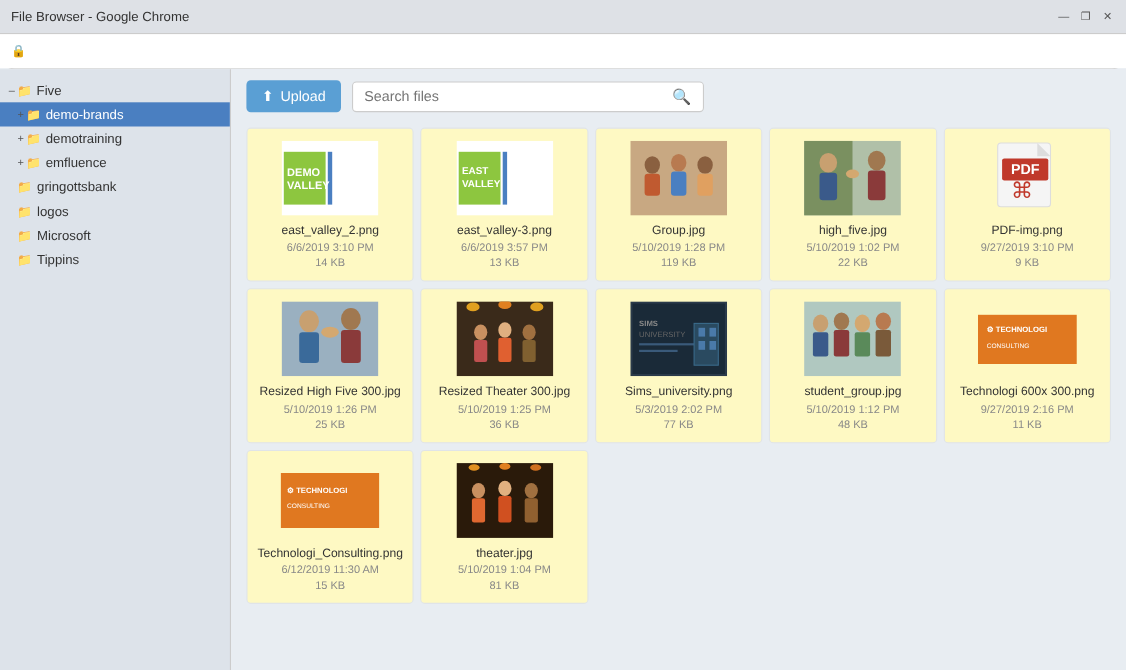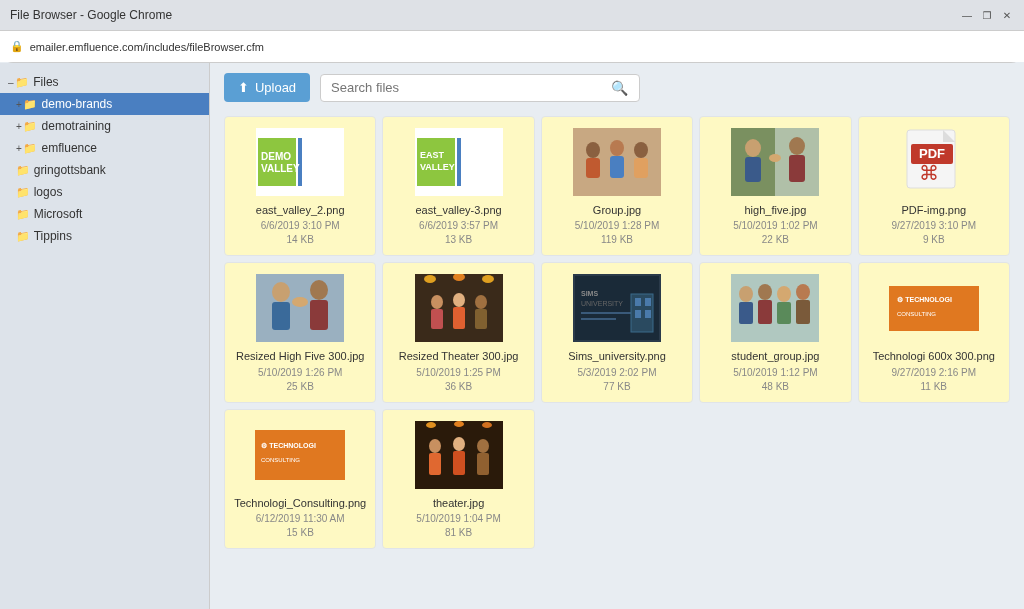--- a/index.html
+++ b/index.html
@@ -204,31 +204,30 @@
       <span>File Browser - Google Chrome</span>
     </div>
     <div class="title-bar-controls">
       <div class="title-btn">—</div>
       <div class="title-btn">❐</div>
       <div class="title-btn">✕</div>
     </div>
   </div>
   <div class="address-bar">
     <span class="lock-icon">🔒</span>
-    <span class="address-bar-url">emailer.emfluence.com/includes/fileBrowser.cfm</span>
   </div>
 </div>
 
 <div class="app-container">
 
   <div class="sidebar">
     <div class="sidebar-item">
       <span class="sidebar-icon expand-icon">–</span>
       <span class="sidebar-icon folder-icon">📁</span>
-      <span>Files</span>
+      <span>Five</span>
     </div>
     <div class="sidebar-item active indent-1">
       <span class="sidebar-icon expand-icon">+</span>
       <span class="sidebar-icon folder-icon">📁</span>
       <span>demo-brands</span>
     </div>
     <div class="sidebar-item indent-1">
       <span class="sidebar-icon expand-icon">+</span>
       <span class="sidebar-icon folder-icon">📁</span>
       <span>demotraining</span>

